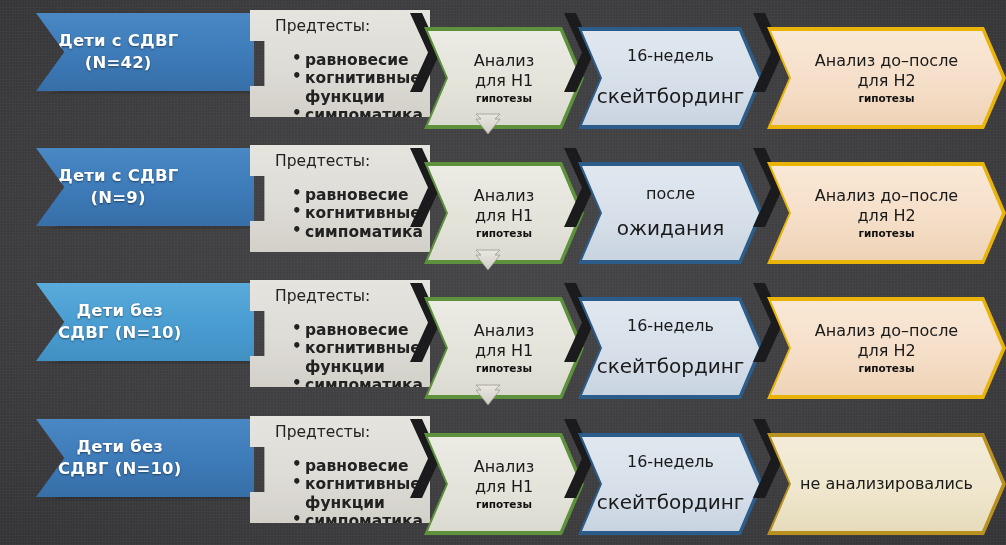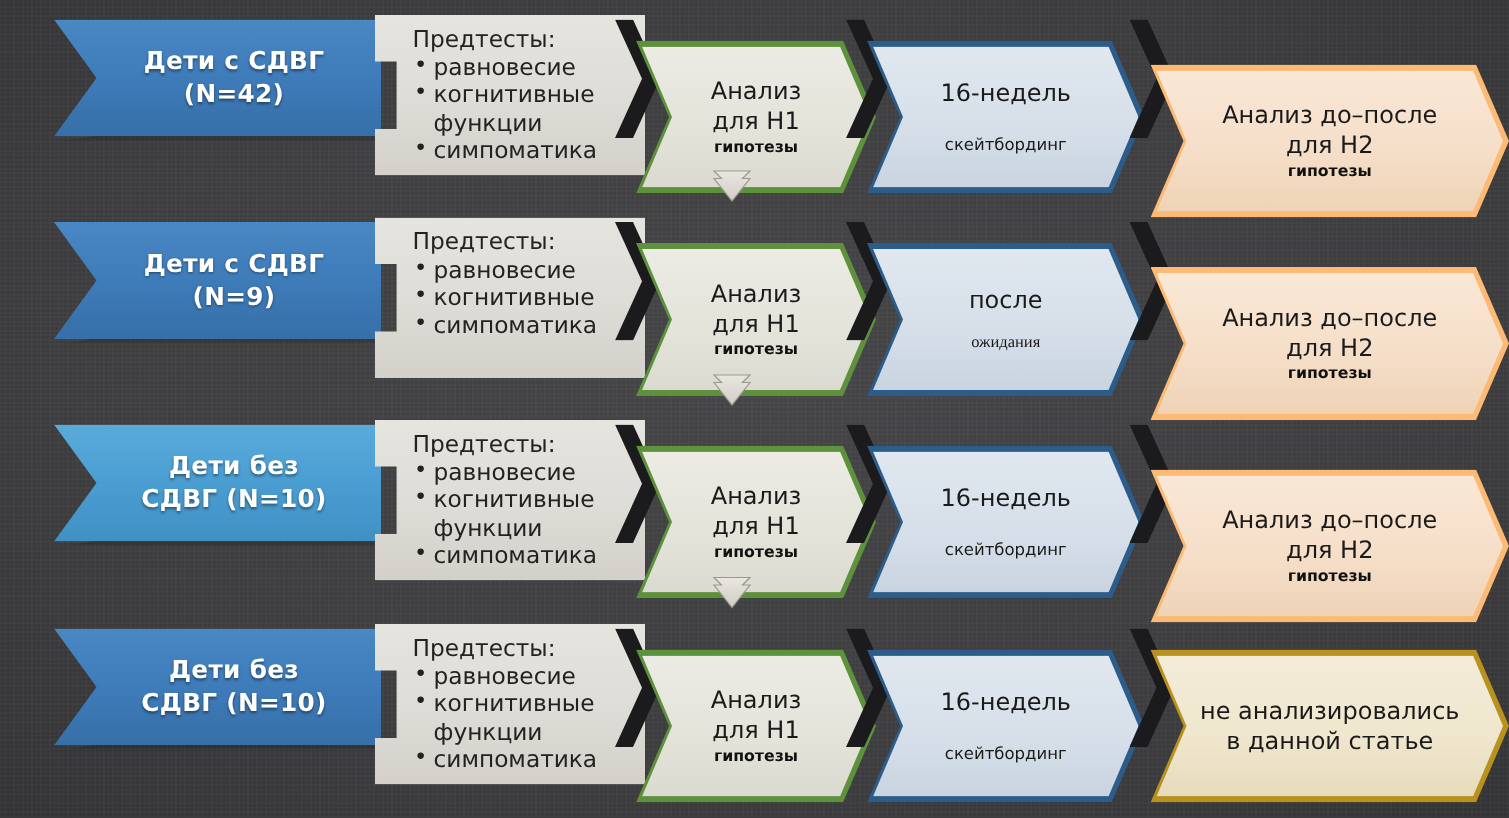--- a/index.html
+++ b/index.html
@@ -21,21 +21,21 @@
       repeating-linear-gradient(0deg, rgba(255,255,255,.022) 0 1px, rgba(0,0,0,0) 1px 3px),
       repeating-linear-gradient(90deg, rgba(255,255,255,.018) 0 1px, rgba(0,0,0,0) 1px 3px);
     pointer-events:none;
   }
 
   .row{position:absolute;left:0;width:1006px;height:124px;}
 
   
   .banner{
     position:absolute;left:36px;top:13px;width:218px;height:78px;
-    display:flex;align-items:center;justify-content:center;
+    display:flex;align-items:center;
     clip-path:polygon(0 0, 100% 0, 100% 100%, 0 100%, 13% 50%);
     box-shadow:0 3px 5px rgba(0,0,0,.45);
   }
   .banner .bn-txt{
     color:#fff;font-weight:bold;font-size:16.5px;line-height:1.32;
     text-align:center;letter-spacing:.2px;padding-left:22px;
     text-shadow:0 1px 2px rgba(0,0,0,.45);
   }
   .banner.dark{background:linear-gradient(180deg,#4a88c4 0%,#3e7cba 48%,#376fa8 100%);}
   .banner.light{background:linear-gradient(180deg,#5aabdb 0%,#4b9ed2 48%,#4190c4 100%);}
@@ -49,21 +49,21 @@
 
   
   .pretest{
     position:absolute;left:250px;top:10px;width:180px;height:107px;
     background:linear-gradient(180deg,#e6e4df 0%,#dedcd6 55%,#d2d0c9 100%);
     clip-path:polygon(0 0, 100% 0, 100% 100%, 0 100%, 0 71%, 8% 71%, 8% 29%, 0 29%);
     box-shadow:3px 4px 6px rgba(0,0,0,.42);
     padding:6px 6px 0 23px;box-sizing:border-box;
   }
   .pretest .pt-title{font-size:15.5px;color:#222;line-height:1.18;margin:1px 0 1px 2px;}
-  .pretest ul{margin:0;padding:0 0 0 14px;list-style:none;}
+  .pretest ul{margin:16px;padding:0 0 0 14px;list-style:none;font-weight:bold;}
   .pretest li{
     font-size:15.5px;color:#222;line-height:1.17;position:relative;padding-left:2px;
   }
   .pretest li:before{
     content:"•";position:absolute;left:-11px;top:-1px;font-size:15px;color:#222;
   }
   .pretest li.cont:before{content:"";}
   .pretest li.cont{padding-left:2px;}
 
   
@@ -74,29 +74,29 @@
     clip-path:polygon(0 0, calc(100% - 22px) 0, 100% 50%, calc(100% - 22px) 100%, 0 100%, 22px 50%);
     box-shadow:0 3px 5px rgba(0,0,0,.40);
   }
   .step .inner{
     position:absolute;inset:4px;
     clip-path:polygon(0 0, calc(100% - 20px) 0, 100% 50%, calc(100% - 20px) 100%, 0 100%, 20px 50%);
     display:flex;flex-direction:column;align-items:center;justify-content:center;
   }
   .step .l1{font-size:16px;color:#1a1a1a;line-height:1.26;text-align:center;}
   .step .l2{font-size:16px;color:#1a1a1a;line-height:1.26;text-align:center;}
-  .step .l3{font-size:11px;color:#1a1a1a;line-height:1.26;}
+  .step .l3{font-size:20px;color:#1a1a1a;line-height:1.26;}
   .step .sub{font-size:10.5px;font-weight:bold;color:#111;line-height:1.2;margin-top:1px;text-align:center;}
 
   
   .step.green       {background:#5d913c;}
   .step.green .inner{background:linear-gradient(180deg,#ecebe4 0%,#e4e3da 60%,#dbdad0 100%);}
   .step.blue        {background:#2c5d8a;}
   .step.blue  .inner{background:linear-gradient(180deg,#e0e7ef 0%,#d6dfe9 58%,#c9d4e1 100%);}
-  .step.orange      {background:#fdba74;margin-top:16px;}
+  .step.orange      {background:#eab308;}
   .step.orange .inner{background:linear-gradient(180deg,#f9e8d6 0%,#f5dec8 58%,#eed3b6 100%);}
   .step.gold        {background:#b8911f;}
   .step.gold  .inner{background:linear-gradient(180deg,#f4ecd8 0%,#efe6cd 58%,#e6dbbb 100%);}
 
   
   .notch{
     position:absolute;top:13px;width:30px;height:79px;
     background:#1b1b1d;
     clip-path:polygon(0 0, 40% 0, 100% 50%, 40% 100%, 0 100%, 60% 50%);
   }
@@ -168,21 +168,21 @@
         <div class="inner">
           <div class="l1">Анализ</div>
           <div class="l2">для H1</div>
           <div class="sub">гипотезы</div>
         </div>
       </div>
       <div class="notch" style="left: 564px;"></div>
       <div class="step blue" style="left: 578px; width: 185px;">
         <div class="inner">
           <div class="l2">после</div>
-          <div class="l3" style="margin-top: 12px; font-family: Liberation Serif, serif;">ожидания</div>
+          <div class="l3" style="margin-top: 12px;">ожидания</div>
         </div>
       </div>
       <div class="notch" style="left: 753px;"></div>
       <div class="step orange" style="left: 767px; width: 239px;">
         <div class="inner">
           <div class="l1">Анализ до–после</div>
           <div class="l2">для H2</div>
           <div class="sub">гипотезы</div>
         </div>
       </div>
@@ -251,21 +251,20 @@
       <div class="step blue" style="left: 578px; width: 185px;">
         <div class="inner">
           <div class="l1">16-недель</div>
           <div class="l3" style="margin-top: 18px;">скейтбординг</div>
         </div>
       </div>
       <div class="notch" style="left: 753px;"></div>
       <div class="step gold" style="left: 767px; width: 239px;">
         <div class="inner">
           <div class="l1">не анализировались</div>
-          <div class="l2">в данной статье</div>
         </div>
       </div>
     </div>
     <div class="connector" style="top: 112px;">
       <svg width="32" height="26" viewBox="0 0 32 26">
         <defs>
           <linearGradient id="cg0" x1="0" y1="0" x2="0" y2="1">
             <stop offset="0%" stop-color="#e9e7e0"></stop>
             <stop offset="100%" stop-color="#cfcdc4"></stop>
           </linearGradient>

